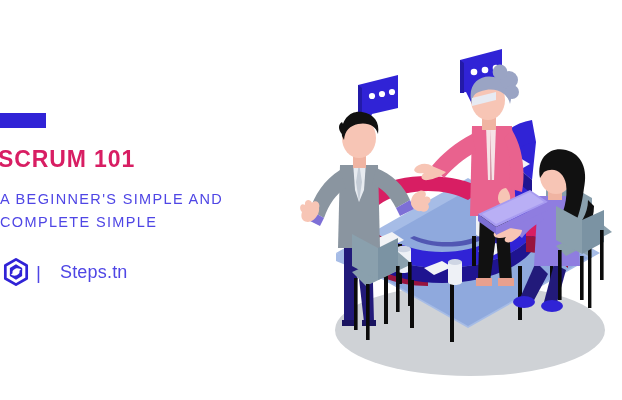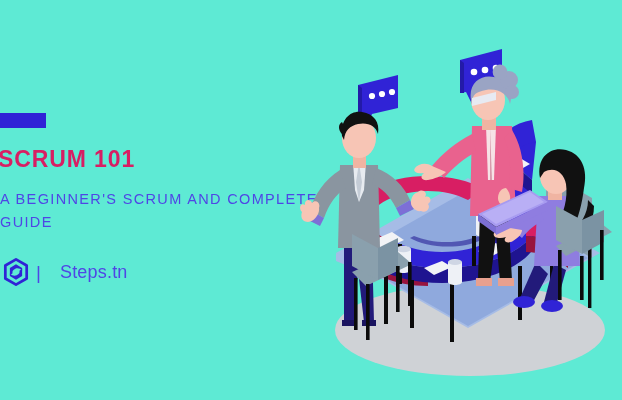--- a/index.html
+++ b/index.html
@@ -10,21 +10,21 @@
     width: 622px;
     height: 400px;
     overflow: hidden;
     font-family: "Liberation Sans", sans-serif;
     background: #d9d9d9;
   }
   #banner {
     position: relative;
     width: 622px;
     height: 400px;
-    background: #5eead4;
+    background: #ffffff;
     overflow: hidden;
   }
 
   
   .accent-bar {
     position: absolute;
     left: 0px;
     top: 113px;
     width: 46px;
     height: 15px;
@@ -90,21 +90,21 @@
 </style>
 </head>
 <body>
 
 <div id="banner">
 
   <div class="accent-bar"></div>
 
   <div class="title">SCRUM 101</div>
 
-  <div class="subtitle">A BEGINNER'S SCRUM AND COMPLETE GUIDE</div>
+  <div class="subtitle">A BEGINNER'S SIMPLE AND COMPLETE SIMPLE</div>
 
   <div class="brand">
     <span class="brand-mark-wrap">
       <svg class="brand-mark" viewBox="0 0 32 32" aria-hidden="true">
         <path d="M16 1.6 L28.2 8.6 L28.2 23.4 L16 30.4 L3.8 23.4 L3.8 8.6 Z" fill="none" stroke="#3023d6" stroke-width="3.1" stroke-linejoin="round"></path>
         <path d="M16 7.2 L23 11.3 L23 14.2 C20.4 11.6 17.6 11.1 15.2 12.2 C12.4 13.4 11.4 15.6 12.1 17.3 L9 19.6 L9 11.3 Z" fill="#3023d6"></path>
         <path d="M16 24.8 L9 20.7 L9 17.8 C11.6 20.4 14.4 20.9 16.8 19.8 C19.6 18.6 20.6 16.4 19.9 14.7 L23 12.4 L23 20.7 Z" fill="#3023d6"></path>
       </svg>
     </span>
     <span class="brand-divider">|</span>

